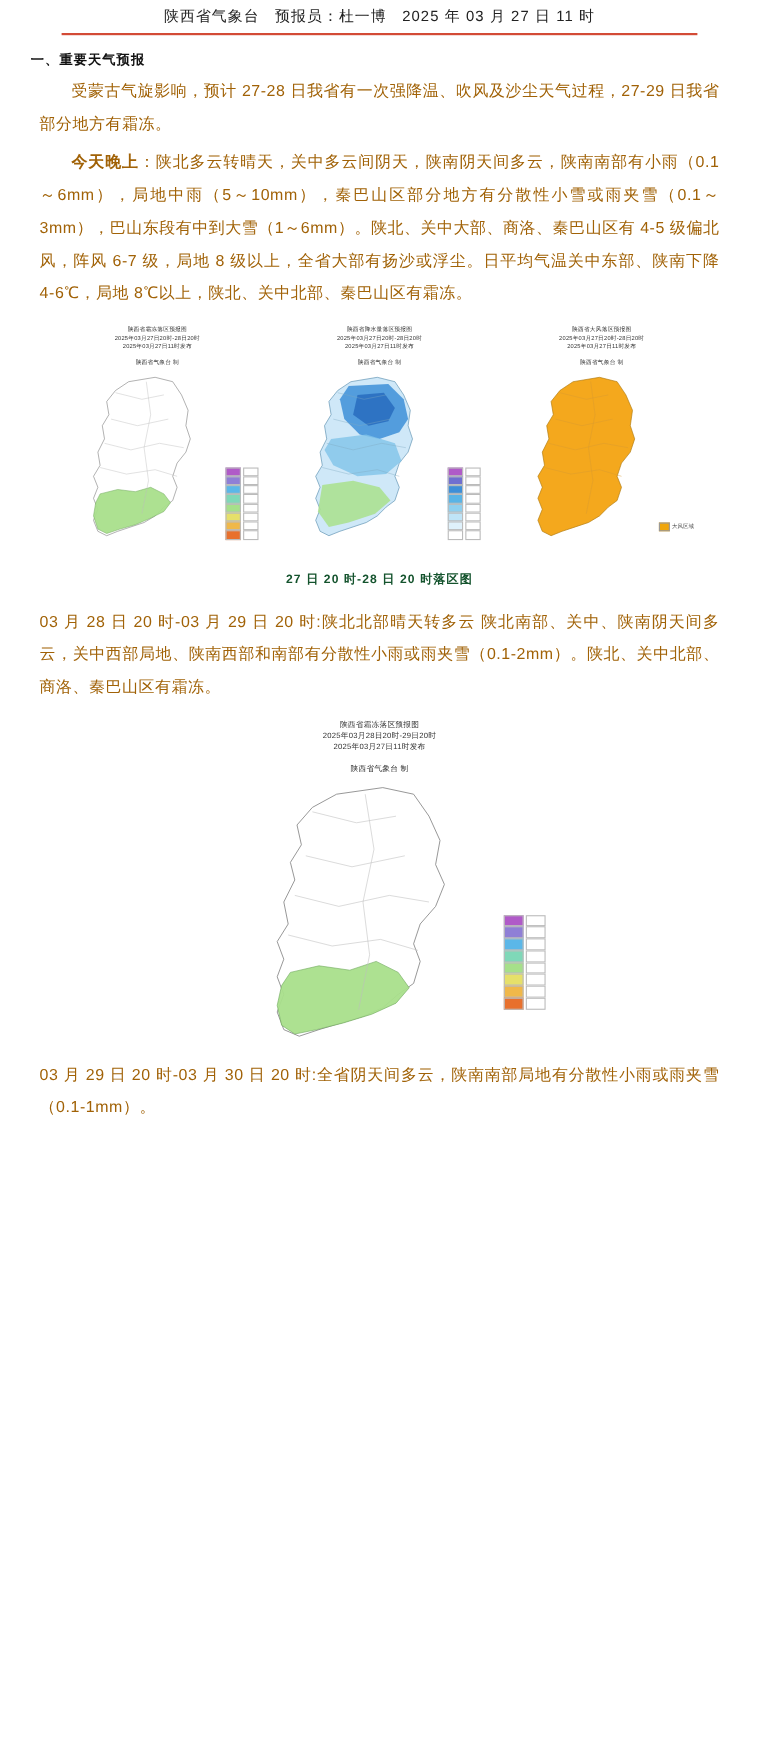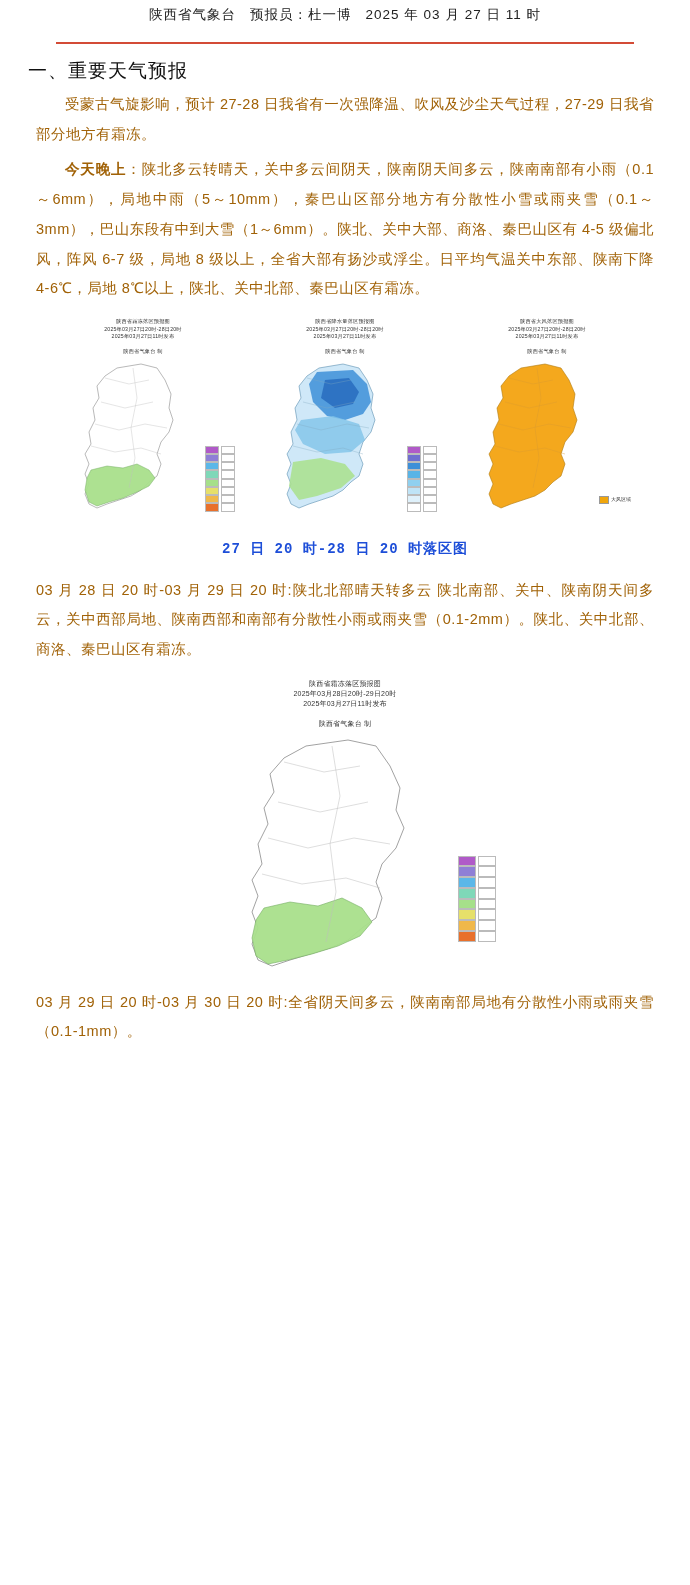--- a/index.html
+++ b/index.html
@@ -24,31 +24,31 @@
     color: #e8301a;
     font-size: 31px;
     font-weight: bold;
     letter-spacing: 7px;
     padding: 18px 0 10px 0;
     font-family: "DejaVu Sans", sans-serif;
   }
   .meta-line {
     margin: 6px 56px 4px 56px;
     border-bottom: 2px solid #d34b36;
-    padding-bottom: 18px;
+    padding-bottom: 6px;
     text-align: center;
     font-size: 13.5px;
     color: #222;
     letter-spacing: 1px;
   }
   .meta-line span.sep { display: inline-block; width: 14px; }
   .section-head {
     margin: 14px 28px 2px 28px;
-    font-size: 19px;
-    font-weight: normal;
+    font-size: 12px;
+    font-weight: bold;
     color: #111;
     letter-spacing: 1px;
   }
   .para {
     margin: 6px 36px 6px 36px;
     font-size: 14.5px;
     line-height: 2.05;
     text-align: justify;
     text-indent: 2em;
     letter-spacing: 0.5px;
@@ -115,26 +115,25 @@
     display: inline-block;
     width: 8px;
     height: 6px;
     background: #f0a60c;
     border: 0.3px solid #999;
     vertical-align: middle;
     margin-right: 2px;
   }
   .fig-title {
     text-align: center;
-    font-size: 14px;
+    font-size: 11px;
     font-weight: bold;
-    color: #1d4ed8;
+    color: #14532d;
     margin: 10px 0 18px 0;
     letter-spacing: 1px;
-    font-family: Liberation Mono, monospace;
   }
   .single-fig {
     display: flex;
     justify-content: center;
     margin-top: 14px;
   }
   .map-card.big { width: 330px; }
   .map-card.big .map-box { width: 330px; height: 250px; }
   .map-card.big .map-cap { font-size: 7px; }
   .map-card.big .legend-strip {

